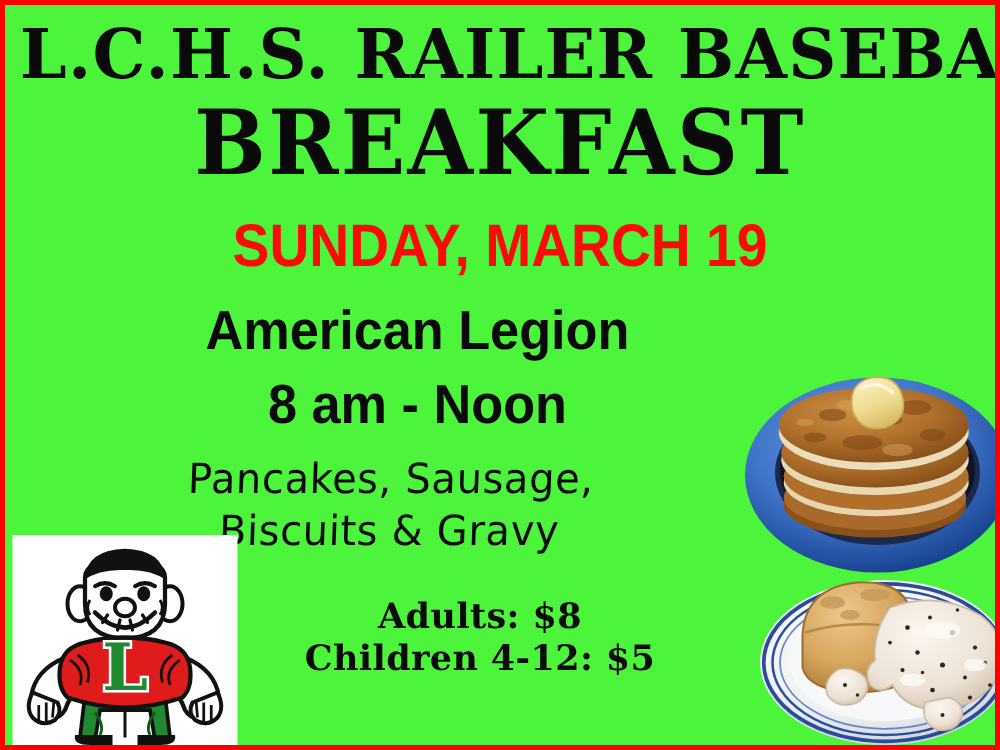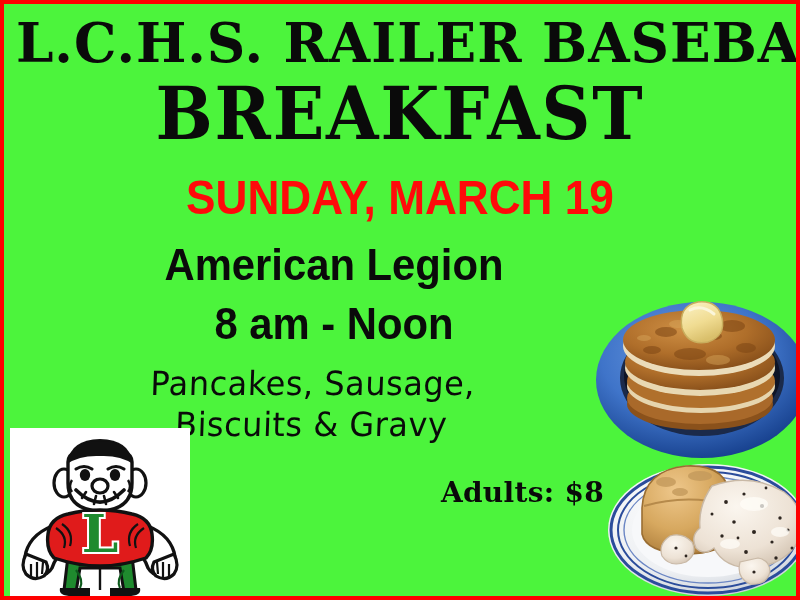--- a/index.html
+++ b/index.html
@@ -133,21 +133,21 @@
     transform-origin: center;
   }
   .menu-block .menu-row { white-space: nowrap; }
 
   
   .price-block {
     position: absolute;
     left: 160px;
     top: 472px;
     width: 440px;
-    text-align: right;
+    text-align: center;
     font-family: "DejaVu Serif", "Liberation Serif", serif;
     font-weight: 700;
     font-size: 28px;
     line-height: 34px;
     color: #0A0A0A;
     letter-spacing: 0.3px;
   }
   .price-block .price-row { white-space: nowrap; }
 
   
@@ -195,20 +195,21 @@
 
     <div class="time-line">8 am - Noon</div>
 
     <div class="menu-block">
       <div class="menu-row">Pancakes, Sausage,</div>
       <div class="menu-row">Biscuits &amp; Gravy</div>
     </div>
 
     <div class="price-block">
       <div class="price-row">Adults: $8</div>
+      <div class="price-row">Children 4-12: $5</div>
     </div>
 
     <div class="mascot-box">
       <svg viewBox="0 0 180 168" xmlns="http://www.w3.org/2000/svg">
 
         <path d="M58 34 Q60 12 90 11 Q120 12 122 34 L122 40 L58 40 Z" fill="#111111"></path>
 
         <ellipse cx="54" cy="55" rx="10" ry="14" fill="#FFFFFF" stroke="#111111" stroke-width="3.2"></ellipse>
         <ellipse cx="126" cy="55" rx="10" ry="14" fill="#FFFFFF" stroke="#111111" stroke-width="3.2"></ellipse>
 

